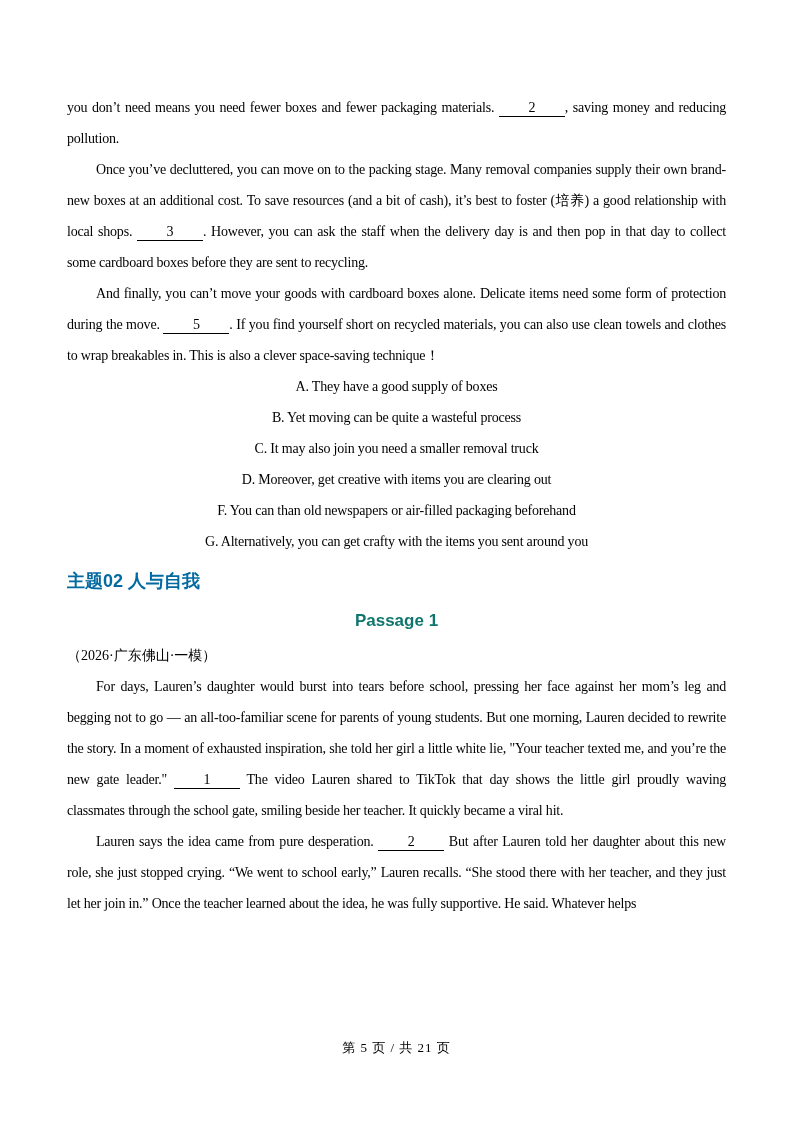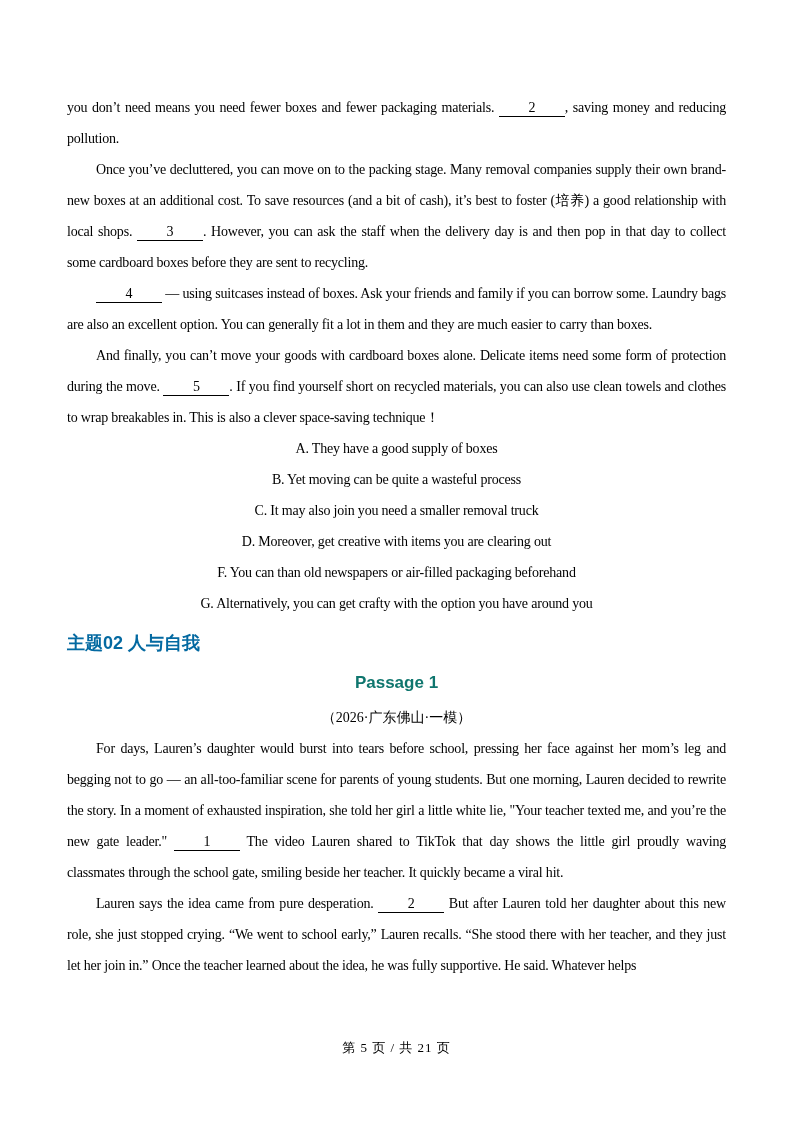--- a/index.html
+++ b/index.html
@@ -59,52 +59,51 @@
     font-size: 17px;
     font-weight: bold;
     line-height: 30px;
     text-align: center;
     color: #0f766e;
   }
   .source {
     margin: 4px 0 0 0;
     font-size: 14px;
     line-height: 31px;
-    text-align: center;
+    text-align: left;
   }
   .footer {
     position: absolute;
     top: 1036px;
     left: 0;
     width: 793px;
     text-align: center;
     font-size: 13px;
     line-height: 24px;
     letter-spacing: 1px;
   }
 </style>
 </head>
 <body>
 
 <div class="page">
 
   <section>
     <p class="para">you don’t need means you need fewer boxes and fewer packaging materials. <span class="blank">2</span>, saving money and reducing pollution.</p>
     <p class="para indent">Once you’ve decluttered, you can move on to the packing stage. Many removal companies supply their own brand-new boxes at an additional cost. To save resources (and a bit of cash), it’s best to foster (培养) a good relationship with local shops. <span class="blank">3</span>. However, you can ask the staff when the delivery day is and then pop in that day to collect some cardboard boxes before they are sent to recycling.</p>
-    <p class="para indent"><span class="blank">4</span> — using suitcases instead of boxes. Ask your friends and family if you can borrow some. Laundry bags are also an excellent option. You can generally fit a lot in them and they are much easier to carry than boxes.</p>
     <p class="para indent">And finally, you can’t move your goods with cardboard boxes alone. Delicate items need some form of protection during the move. <span class="blank">5</span>. If you find yourself short on recycled materials, you can also use clean towels and clothes to wrap breakables in. This is also a clever space-saving technique！</p>
   </section>
 
   <section class="options">
     <p class="option">A. They have a good supply of boxes</p>
     <p class="option">B. Yet moving can be quite a wasteful process</p>
     <p class="option">C. It may also join you need a smaller removal truck</p>
     <p class="option">D. Moreover, get creative with items you are clearing out</p>
     <p class="option">F. You can than old newspapers or air-filled packaging beforehand</p>
-    <p class="option">G. Alternatively, you can get crafty with the option you have around you</p>
+    <p class="option">G. Alternatively, you can get crafty with the items you sent around you</p>
   </section>
 
   <h2 class="theme-heading">主题02 人与自我</h2>
 
   <h3 class="passage-heading">Passage 1</h3>
 
   <p class="source">（2026·广东佛山·一模）</p>
 
   <section>
     <p class="para indent">For days, Lauren’s daughter would burst into tears before school, pressing her face against her mom’s leg and begging not to go — an all-too-familiar scene for parents of young students. But one morning, Lauren decided to rewrite the story. In a moment of exhausted inspiration, she told her girl a little white lie, "Your teacher texted me, and you’re the new gate leader." <span class="blank">1</span> The video Lauren shared to TikTok that day shows the little girl proudly waving classmates through the school gate, smiling beside her teacher. It quickly became a viral hit.</p>

